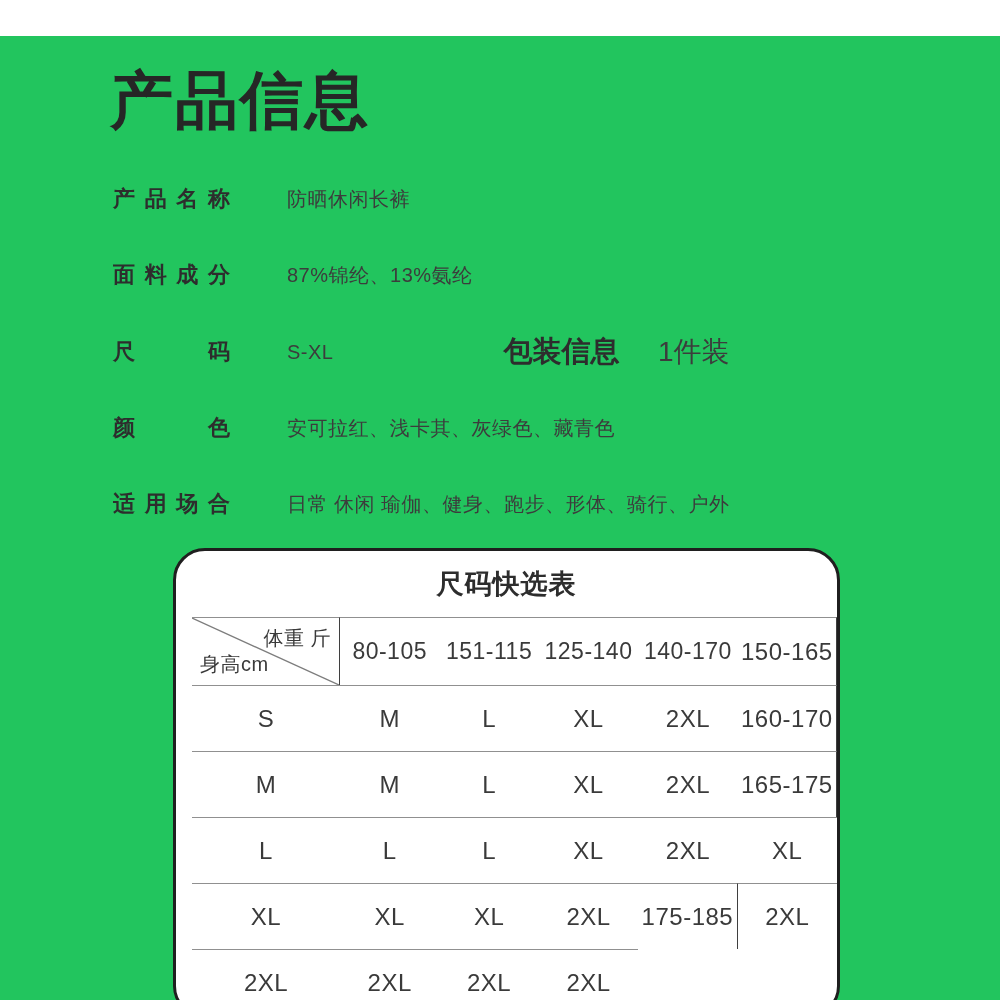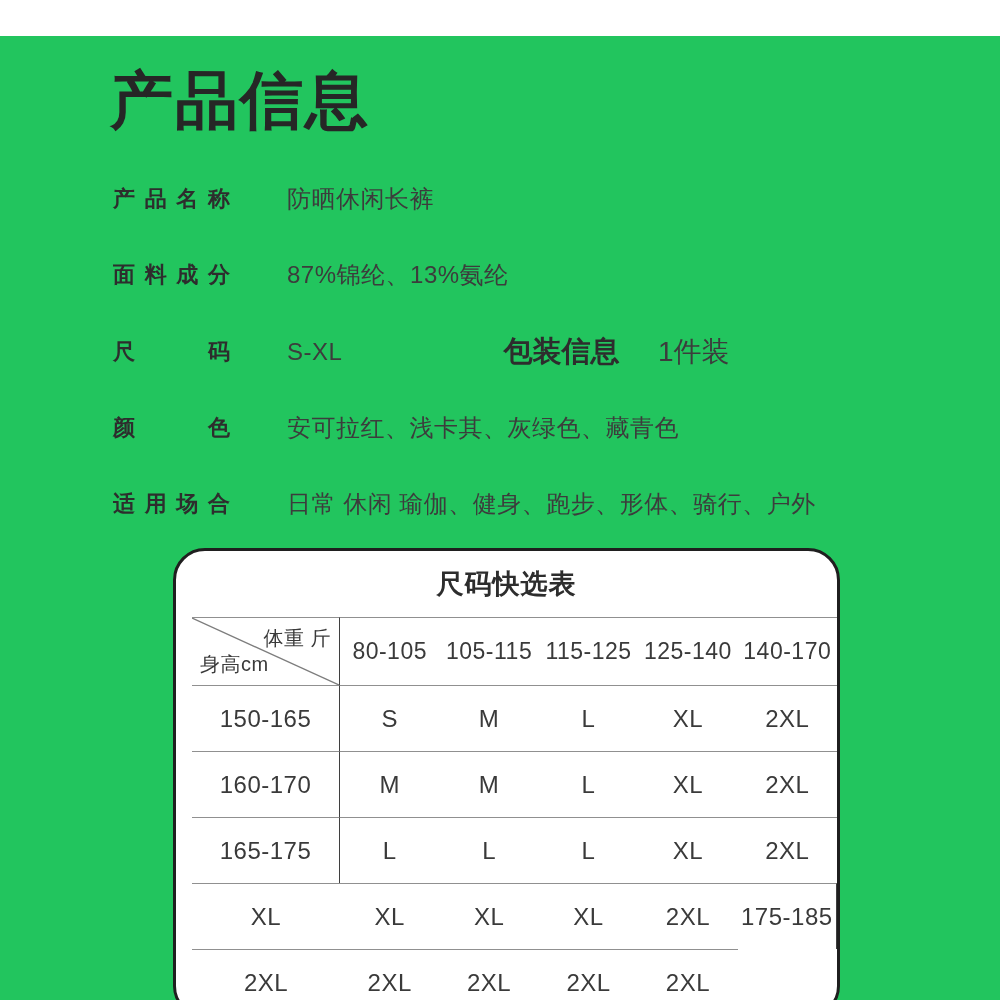--- a/index.html
+++ b/index.html
@@ -37,21 +37,21 @@
     width: 117px;
     font-size: 22px;
     font-weight: 700;
     color: #2d2d2d;
     text-align: justify;
     text-align-last: justify;
     flex: 0 0 auto;
   }
   .info-value {
     margin-left: 57px;
-    font-size: 24px;
+    font-size: 20px;
     font-weight: 400;
     color: #3c3c3c;
     letter-spacing: 0.5px;
     white-space: nowrap;
     flex: 0 0 auto;
   }
   .extra-label {
     position: absolute;
     left: 390px;
     width: 117px;
@@ -160,22 +160,21 @@
     <div class="table-grid">
 
       <div class="cell first-col corner-cell">
         <svg viewBox="0 0 100 100" preserveAspectRatio="none">
           <line x1="0" y1="0" x2="100" y2="100" stroke="#7d7d7d" stroke-width="1.3" vector-effect="non-scaling-stroke"></line>
         </svg>
         <span class="corner-top-right">体重 斤</span>
         <span class="corner-bottom-left">身高cm</span>
       </div>
       <div class="cell th">80-105</div>
-      <div class="cell th">105-115</div>
-      <div class="cell th">115-125</div>
+      <div class="cell th">151-115</div>
       <div class="cell th">125-140</div>
       <div class="cell th">140-170</div>
 
       <div class="cell first-col">150-165</div>
       <div class="cell">S</div>
       <div class="cell">M</div>
       <div class="cell">L</div>
       <div class="cell">XL</div>
       <div class="cell">2XL</div>
 

